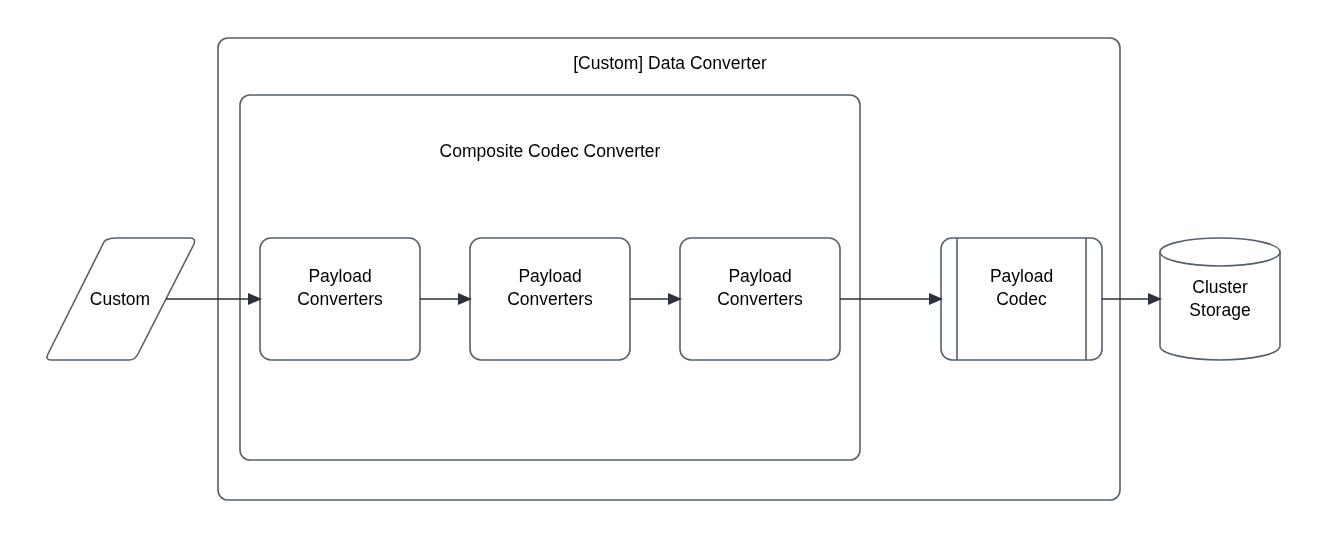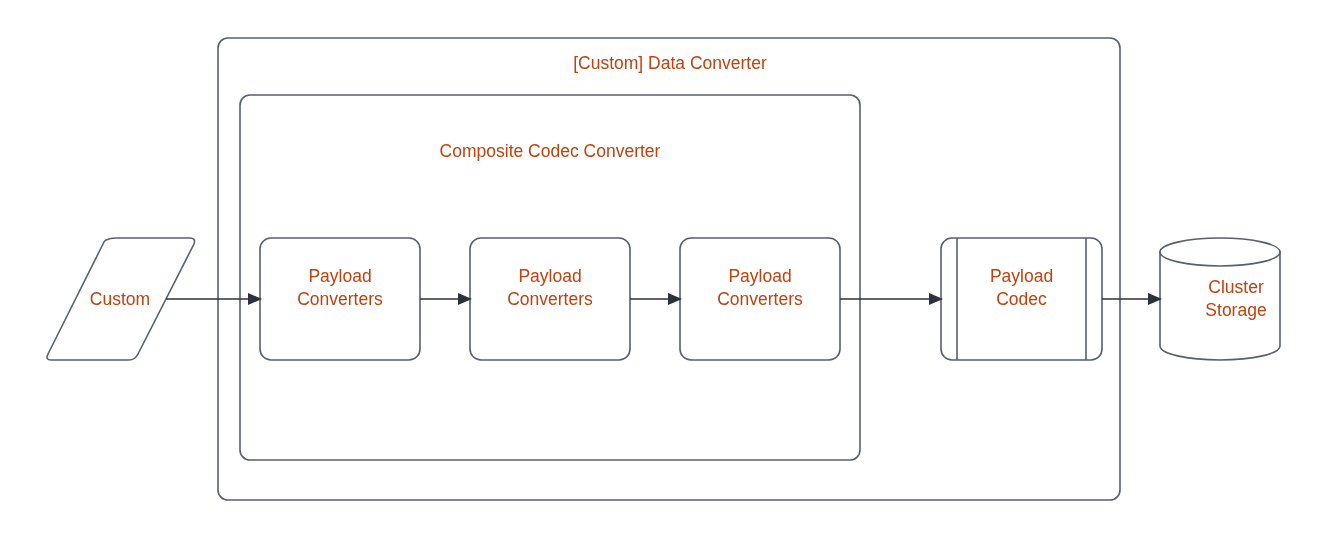--- a/index.html
+++ b/index.html
@@ -40,21 +40,21 @@
     fill: none;
     stroke: #2b323d;
     stroke-width: 1.7;
   }
   .arrow-head {
     fill: #2b323d;
     stroke: none;
   }
   .lbl {
     position: absolute;
-    color: #c2410c;
+    color: #000000;
     font-family: "Liberation Sans", sans-serif;
     font-size: 17.5px;
     line-height: 23px;
     text-align: center;
     white-space: pre-line;
     user-select: none;
   }
   .lbl-container-title {
     font-size: 17.5px;
   }
@@ -125,16 +125,16 @@
 
   <div class="lbl lbl-node" style="left:470px; top:265px; width:160px;">Payload
 Converters</div>
 
   <div class="lbl lbl-node" style="left:680px; top:265px; width:160px;">Payload
 Converters</div>
 
   <div class="lbl lbl-node" style="left:957px; top:265px; width:129px;">Payload
 Codec</div>
 
-  <div class="lbl lbl-node" style="left:1160px; top:276px; width:120px;padding-left:16px;">Cluster
+  <div class="lbl lbl-node" style="left:1160px; top:276px; width:120px;">Cluster
 Storage</div>
 
 </div>
 
 </body></html>

